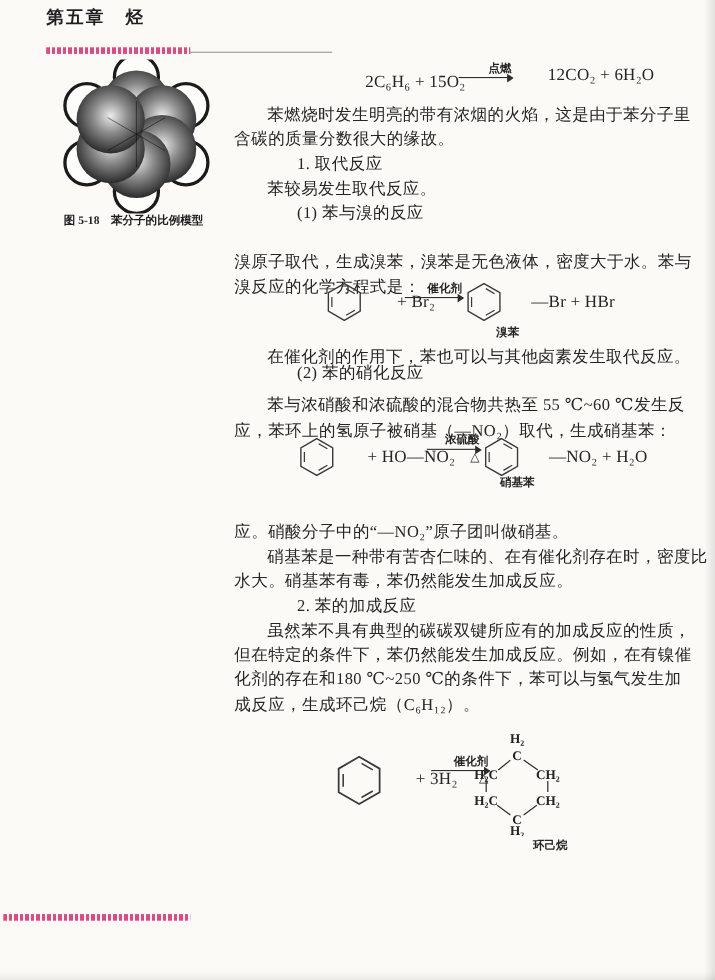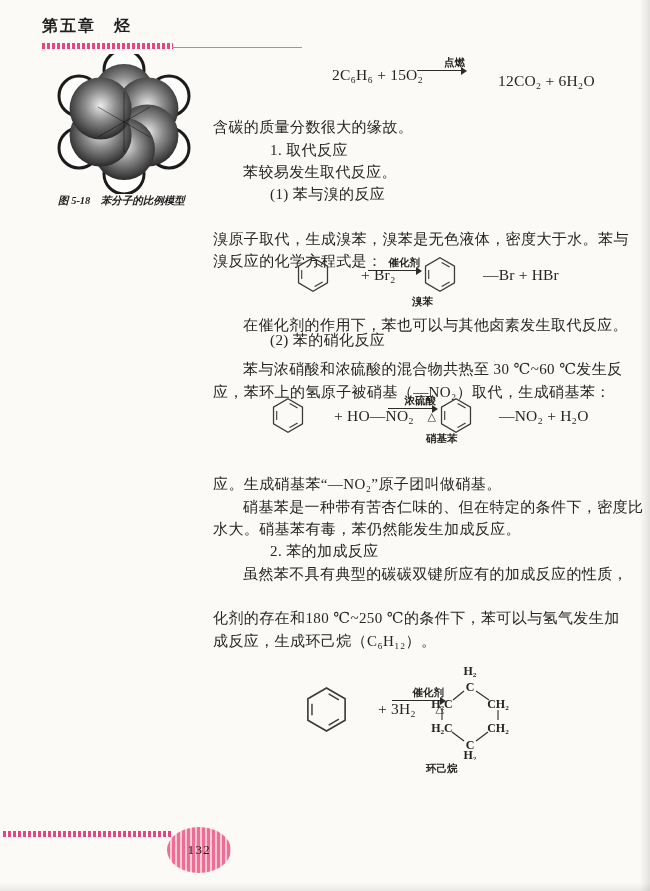--- a/index.html
+++ b/index.html
@@ -2,37 +2,37 @@
 <html><head>
 <meta charset="utf-8">
 <style>
   html,body{margin:0;padding:0;background:#e9e8e4;}
   #page{position:relative;width:650px;height:891px;background:#fbfaf7;overflow:hidden;
         font-family:"Liberation Serif","DejaVu Serif",serif;color:#262524;}
   .edge-right{position:absolute;top:0;right:0;width:10px;height:100%;
         background:linear-gradient(to right,rgba(0,0,0,0),rgba(0,0,0,0.10));}
   .edge-bottom{position:absolute;bottom:0;left:0;width:100%;height:8px;
         background:linear-gradient(to bottom,rgba(0,0,0,0),rgba(0,0,0,0.07));}
-  .chapter{position:absolute;top:16px;left:42px;font-size:16px;font-weight:bold;
+  .chapter{position:absolute;top:6px;left:42px;font-size:16px;font-weight:bold;
         letter-spacing:2px;color:#1f1f1f;font-family:Liberation Serif, serif;}
   .hdr-stripe{position:absolute;top:43px;left:42px;width:131px;height:6px;
         background:repeating-linear-gradient(90deg,#e8457e 0 3px,#ffffff 3px 5px);}
   .hdr-rule{position:absolute;top:47px;left:172px;width:130px;height:1px;background:#9a9894;}
   .bodyline{position:absolute;font-size:15px;letter-spacing:0.4px;white-space:nowrap;line-height:20px;}
   .bodyline.bold{font-weight:normal;margin-left:27px;}
   .caption{position:absolute;top:194px;left:58px;width:140px;font-size:10.5px;font-weight:bold;
-        white-space:nowrap;letter-spacing:0px;color:#1f1f1f;font-style:italic;}
+        white-space:nowrap;letter-spacing:0px;color:#1f1f1f;}
   .formula{position:absolute;font-size:15.5px;white-space:nowrap;letter-spacing:0.2px;margin-left:28px;}
   .rxn-arrow{position:absolute;text-align:right;}
   .rxn-arrow .cond-top{font-size:10.5px;font-weight:bold;line-height:11px;letter-spacing:0;white-space:nowrap;}
   .rxn-arrow .shaft{position:relative;height:1.2px;background:#2c2c2c;margin-top:2px;}
   .rxn-arrow .shaft:after{content:"";position:absolute;right:-2px;top:-3.4px;width:0;height:0;
         border-left:6px solid #2c2c2c;border-top:4px solid transparent;border-bottom:4px solid transparent;}
   .rxn-arrow .cond-bottom{font-size:11px;line-height:13px;margin-top:1px;}
-  .prod-label{position:absolute;font-size:10.5px;font-weight:bold;text-align:left;white-space:nowrap;}
+  .prod-label{position:absolute;font-size:10.5px;font-weight:bold;text-align:right;white-space:nowrap;}
   .ring{position:absolute;}
   .footer-stripe{position:absolute;top:831px;left:3px;width:170px;height:6px;
         background:repeating-linear-gradient(90deg,#e8457e 0 3px,#ffffff 3px 5px);}
   .page-badge{position:absolute;top:827px;left:167px;width:64px;height:46px;border-radius:50%;
         background:repeating-linear-gradient(90deg,#ee6d97 0 3px,#f8cbd9 3px 5px);
         display:flex;align-items:center;justify-content:center;}
   .page-badge span{font-size:13.5px;color:#222;letter-spacing:1px;}
   svg text{font-family:"Liberation Serif","DejaVu Serif",serif;}
 </style>
 </head>
@@ -88,37 +88,39 @@
       </g>
     </g>
   </svg>
   <div class="caption">图 5-18　苯分子的比例模型</div>
 
   <div class="formula" style="top:66px;left:304px">2C₆H₆ + 15O₂</div>
   <div class="rxn-arrow" style="top:57px;left:417px;width:48px">
     <div class="cond-top">点燃</div>
     <div class="shaft"></div>
   </div>
-  <div class="formula" style="top:72px;left:470px">12CO₂ + 6H₂O</div>
+  <div class="formula" style="top:60px;left:470px">12CO₂ + 6H₂O</div>
 
+  <div class="bodyline" style="top:95px;left:243px">苯燃烧时发生明亮的带有浓烟的火焰，这是由于苯分子里</div>
   <div class="bodyline" style="top:117px;left:213px">含碳的质量分数很大的缘故。</div>
   <div class="bodyline bold" style="top:140px;left:243px">1. 取代反应</div>
   <div class="bodyline" style="top:162px;left:243px">苯较易发生取代反应。</div>
   <div class="bodyline bold" style="top:184px;left:243px">(1) 苯与溴的反应</div>
   <div class="bodyline" style="top:229px;left:213px">溴原子取代，生成溴苯，溴苯是无色液体，密度大于水。苯与</div>
   <div class="bodyline" style="top:251px;left:213px">溴反应的化学方程式是：</div>
   <div class="bodyline" style="top:315px;left:243px">在催化剂的作用下，苯也可以与其他卤素发生取代反应。</div>
   <div class="bodyline bold" style="top:330px;left:243px">(2) 苯的硝化反应</div>
-  <div class="bodyline" style="top:359px;left:243px">苯与浓硝酸和浓硫酸的混合物共热至 30 ℃~60 ℃发生反</div>
+  <div class="bodyline" style="top:359px;left:243px">苯与浓硝酸和浓硫酸的混合物共热至 55 ℃~60 ℃发生反</div>
   <div class="bodyline" style="top:382px;left:213px">应，苯环上的氢原子被硝基（—NO₂）取代，生成硝基苯：</div>
-  <div class="bodyline" style="top:474px;left:213px">应。生成硝基苯“—NO₂”原子团叫做硝基。</div>
-  <div class="bodyline" style="top:497px;left:243px">硝基苯是一种带有苦杏仁味的、但在特定的条件下，密度比</div>
+  <div class="bodyline" style="top:474px;left:213px">应。硝酸分子中的“—NO₂”原子团叫做硝基。</div>
+  <div class="bodyline" style="top:497px;left:243px">硝基苯是一种带有苦杏仁味的、在有催化剂存在时，密度比</div>
   <div class="bodyline" style="top:519px;left:213px">水大。硝基苯有毒，苯仍然能发生加成反应。</div>
   <div class="bodyline bold" style="top:541px;left:243px">2. 苯的加成反应</div>
   <div class="bodyline" style="top:564px;left:243px">虽然苯不具有典型的碳碳双键所应有的加成反应的性质，</div>
+  <div class="bodyline" style="top:586px;left:213px">但在特定的条件下，苯仍然能发生加成反应。例如，在有镍催</div>
   <div class="bodyline" style="top:608px;left:213px">化剂的存在和180 ℃~250 ℃的条件下，苯可以与氢气发生加</div>
   <div class="bodyline" style="top:631px;left:213px">成反应，生成环己烷（C₆H₁₂）。</div>
 
   <svg class="ring" style="top:257px;left:297px" width="32" height="35" viewBox="0 0 40 44">
       <use href="#benzene"></use>
     </svg>
   <div class="formula" style="top:266px;left:333px"> + Br₂</div>
   <div class="rxn-arrow" style="top:257px;left:368px;width:52px">
     <div class="cond-top">催化剂</div>
     <div class="shaft"></div>
@@ -169,19 +171,16 @@
       <text x="72" y="48">CH₂</text>
       <text x="16" y="72">H₂C</text>
       <text x="72" y="72">CH₂</text>
       <text x="44" y="89">C</text>
       <text x="44" y="99">H₂</text>
     </g>
   </svg>
   <div class="prod-label" style="top:762px;left:426px;width:90px">环己烷</div>
 
   <div class="footer-stripe"></div>
-  <div class="page-badge">
-    <span>132</span>
-  </div>
 
   <div class="edge-right"></div>
   <div class="edge-bottom"></div>
 </div>
 
 </body></html>

